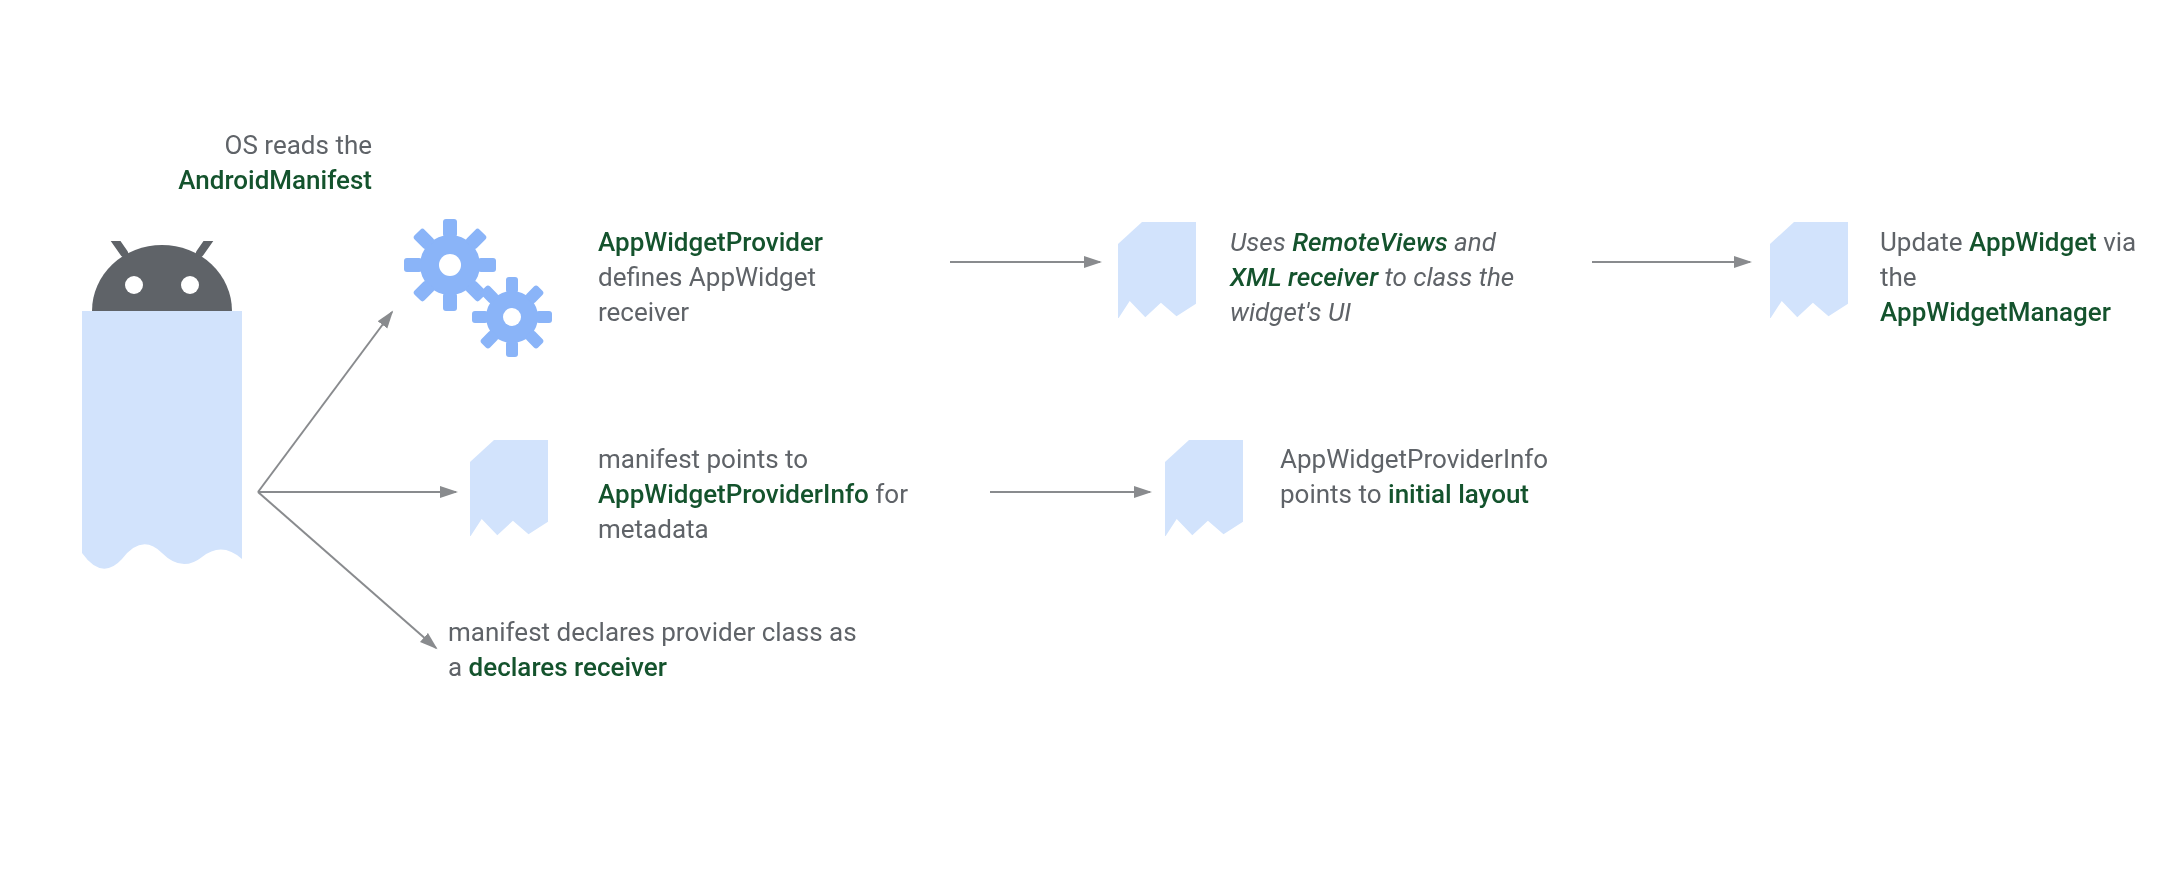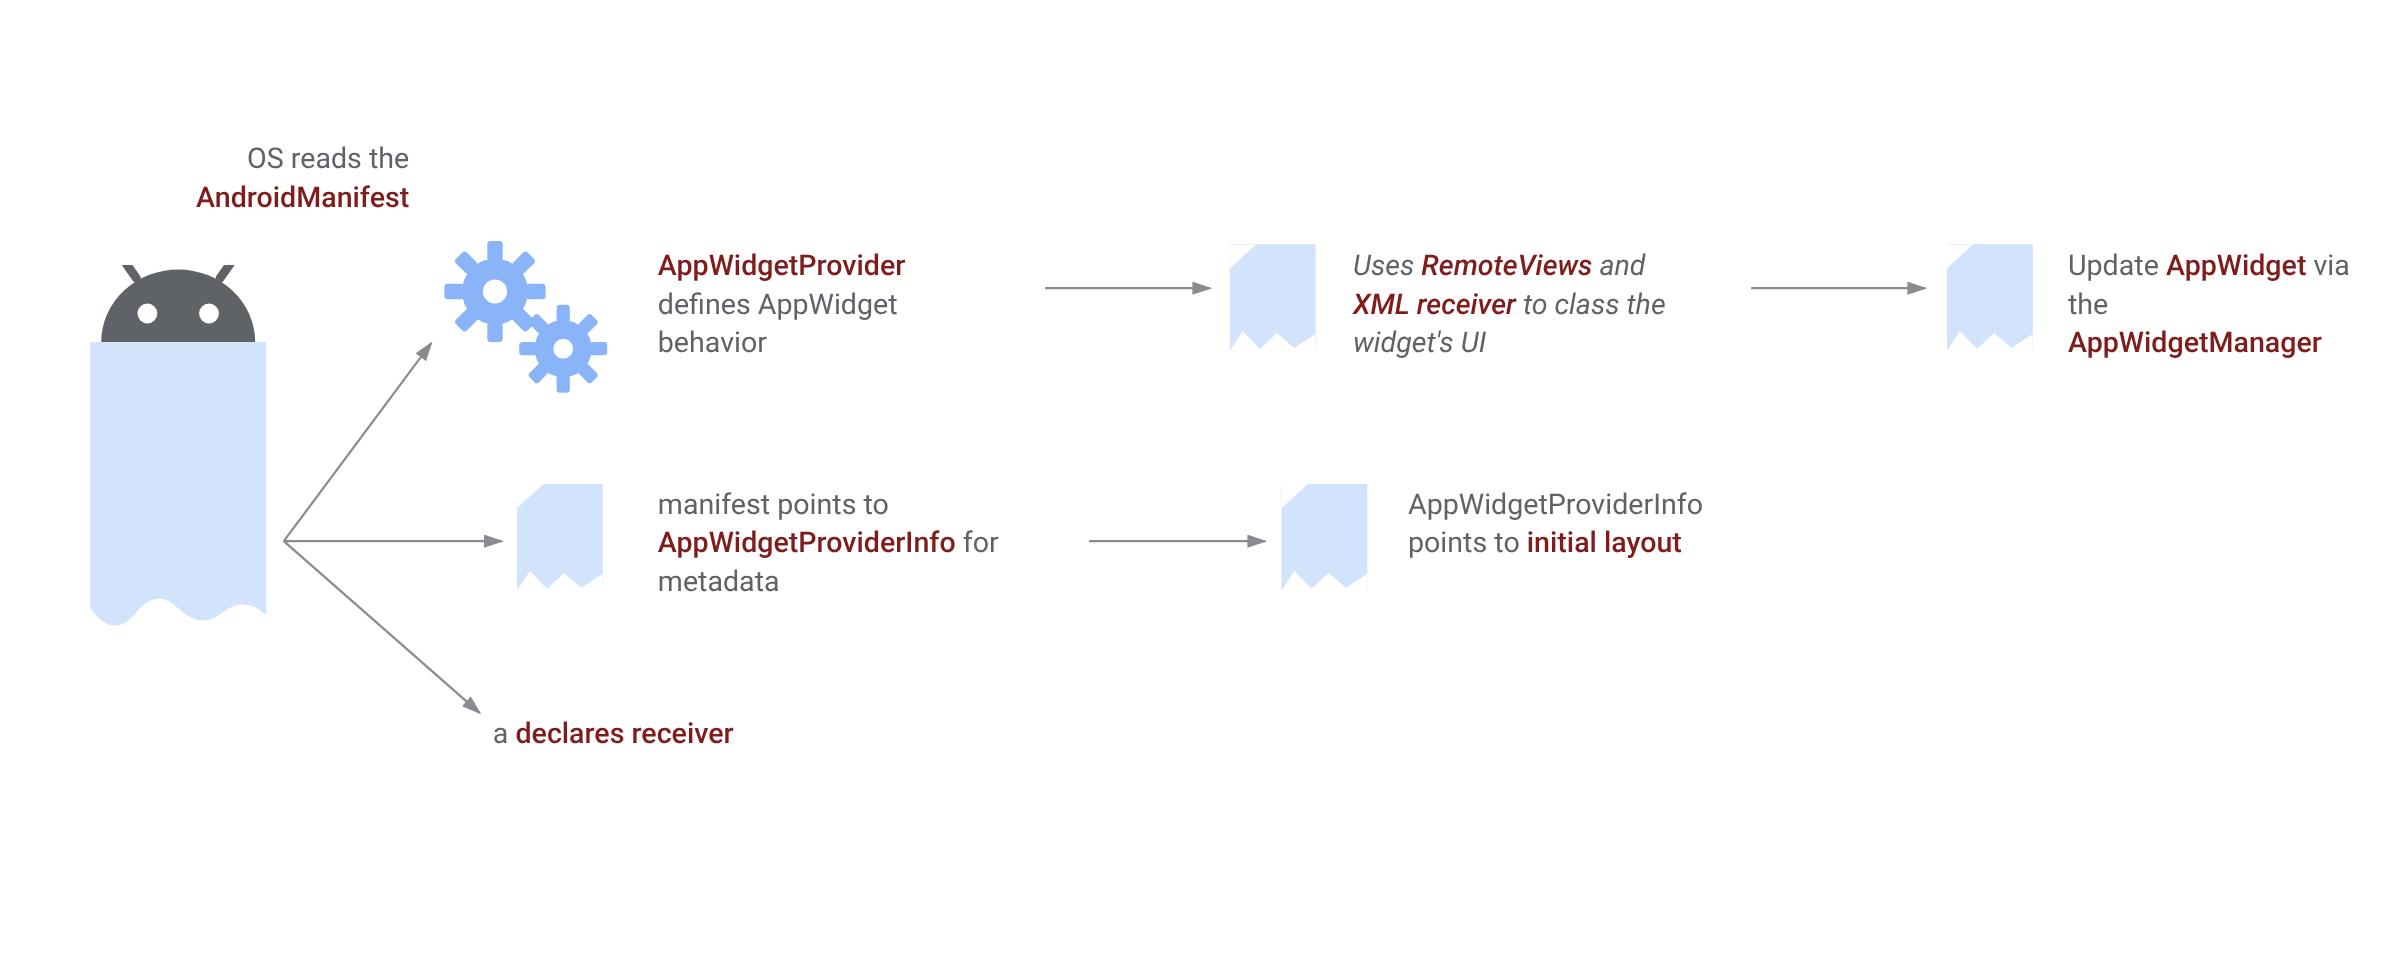--- a/index.html
+++ b/index.html
@@ -12,21 +12,21 @@
     font-family: -apple-system, BlinkMacSystemFont, "Segoe UI", Roboto, Helvetica, Arial, sans-serif;
     position: relative;
     overflow: hidden;
   }
   .node {
     position: absolute;
     font-size: 26px;
     line-height: 1.35;
     color: #5f6368;
   }
-  .hl { color: #7f1d1d; font-weight: 500; }
+  .hl { color: #14532d; font-weight: 500; }
   .doc-icon {
     position: absolute;
     width: 78px;
     height: 96px;
     background: #d2e3fc;
   }
   .doc-icon::after{
     content:"";
     position:absolute;
     left:0;right:0;bottom:-1px;height:18px;
@@ -127,21 +127,21 @@
           </g>
         <circle r="9" fill="#fff"></circle>
       </g>
     </g>
   </svg>
 </div>
 
 <div class="node" style="left:598px; top:225px; width:310px;">
   <span class="hl">AppWidgetProvider</span><br>
   <span>defines AppWidget</span><br>
-  <span>behavior</span>
+  <span>receiver</span>
 </div>
 
 <div class="doc-icon" style="left:1118px; top:222px;">
     <div class="doc-fold"></div>
   </div>
 
 <div class="node" style="left:1230px; top:225px; width:360px;font-style:italic;">
   <span>Uses </span><span class="hl">RemoteViews</span><span> and </span><br>
   <span class="hl">XML receiver</span><span> to class the</span><br>
   <span>widget's UI</span>
@@ -170,21 +170,21 @@
 <div class="doc-icon" style="left:1165px; top:440px;">
     <div class="doc-fold"></div>
   </div>
 
 <div class="node" style="left:1280px; top:442px; width:360px;">
   <span>AppWidgetProviderInfo</span><br>
   <span>points to </span><span class="hl">initial layout</span>
 </div>
 
 <div class="node" style="left:448px; top:615px; width:480px;">
-  <br>
+  <span>manifest declares provider class as</span><br>
   <span>a </span><span class="hl">declares receiver</span>
 </div>
 
 <svg class="arrow" style="left:0;top:0;width:2166px;height:872px;pointer-events:none">
   <defs>
     <marker id="ah" markerWidth="10" markerHeight="10" refX="8" refY="3" orient="auto">
       <polygon points="0 0, 9 3, 0 6"></polygon>
     </marker>
   </defs>
 

